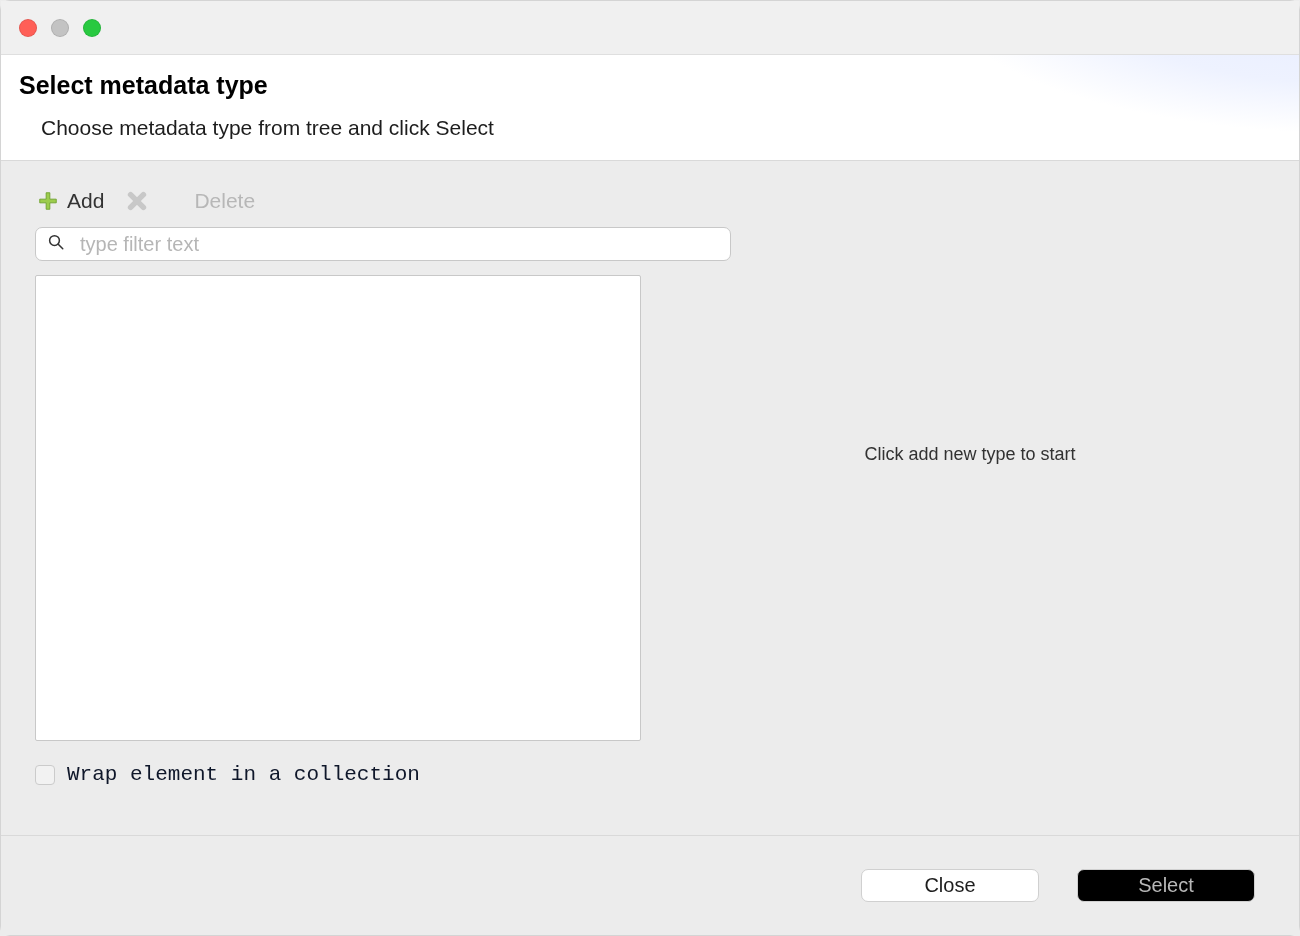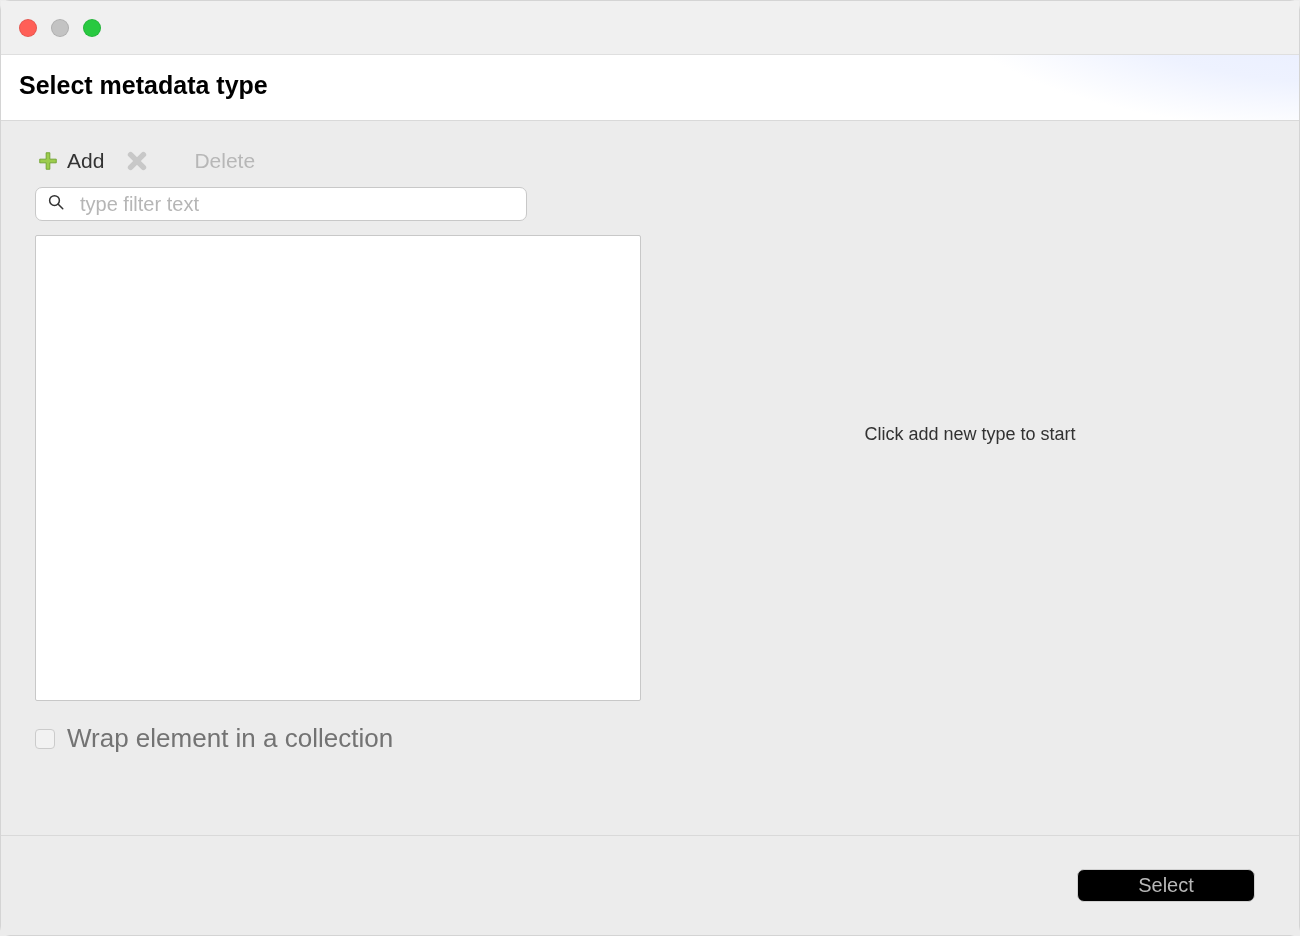--- a/index.html
+++ b/index.html
@@ -98,21 +98,21 @@
       color: #333;
     }
     .tool-btn.disabled {
       color: #b7b7b7;
       cursor: default;
       gap: 46px;
     }
     .tool-btn .icon svg { display: block; }
     .search-wrap {
       position: relative;
-      width: 492px;
+      width: 696px;
     }
     .search-wrap .sicon {
       position: absolute;
       left: 12px;
       top: 50%;
       transform: translateY(-50%);
     }
     .search-input {
       width: 100%;
       height: 34px;
@@ -142,22 +142,23 @@
       gap: 12px;
     }
     .cbox {
       width: 20px;
       height: 20px;
       border: 1px solid #cbcbcb;
       border-radius: 4px;
       background: #f2f2f2;
     }
     .cbox-label {
-      font-size: 26px;
-      color: #737373;
+      font-size: 21px;
+      color: #0f172a;
+      font-family: Liberation Mono, monospace;
     }
 
     .right-panel {
       flex: 1;
       display: flex;
       align-items: center;
       justify-content: center;
     }
     .right-hint {
       font-size: 18px;
@@ -197,20 +198,21 @@
 <div class="window">
 
   <div class="titlebar">
     <div class="traffic close"></div>
     <div class="traffic min"></div>
     <div class="traffic max"></div>
   </div>
 
   <div class="header-area">
     <div class="header-title">Select metadata type</div>
+    <div class="header-sub">Choose metadata type from tree and click Select</div>
   </div>
 
   <div class="content-area">
 
     <div class="left-panel">
 
       <div class="toolbar-row">
         <button class="tool-btn">
           <span class="icon">
             <svg width="22" height="22" viewBox="0 0 24 24">
@@ -248,16 +250,17 @@
 
     </div>
 
     <div class="right-panel">
       <div class="right-hint">Click add new type to start</div>
     </div>
 
   </div>
 
   <div class="footer-bar">
+    <button class="btn close">Close</button>
     <button class="btn select">Select</button>
   </div>
 
 </div>
 
 </body></html>

